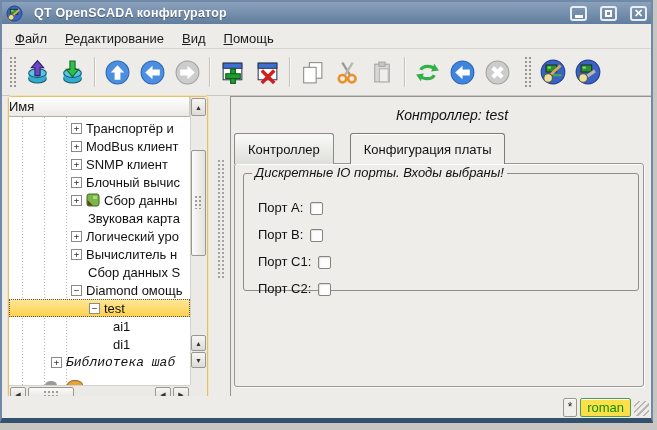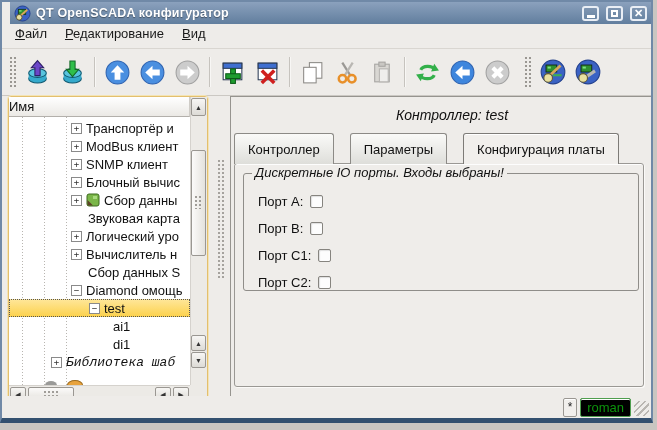--- a/index.html
+++ b/index.html
@@ -1,33 +1,33 @@
 <!DOCTYPE html>
 <html><head>
 <meta charset="utf-8">
 <style>
   html,body{margin:0;padding:0;background:#c9c6c1;font-family:"Liberation Sans","DejaVu Sans",sans-serif;}
   *{box-sizing:border-box;}
   .window{position:relative;width:653px;height:423px;margin:0;background:#eeece9;
     border-left:2px solid #7089a7;border-right:2px solid #7089a7;border-top:2px solid #7089a7;
     border-bottom:5px solid #33506f;overflow:hidden;}
   
-  .titlebar{position:absolute;left:8px;top:0;right:0;height:22px;display:flex;align-items:center;
-    padding:0 4px;gap:5px;background:linear-gradient(#8ba1bd,#617e9e);}
+  .titlebar{position:absolute;left:0;top:0;right:0;height:22px;display:flex;align-items:center;
+    padding:0 4px;gap:11px;background:linear-gradient(#8ba1bd,#617e9e);}
   .app-icon{width:17px;height:17px;flex:0 0 auto;}
   .title-text{color:#fff;font-weight:bold;font-size:12.5px;letter-spacing:.2px;
     text-shadow:0 1px 1px rgba(0,0,0,.4);flex:1;white-space:nowrap;overflow:hidden;}
   .win-btn{width:17px;height:15px;margin-left:2px;border:2px solid #e9eef5;border-radius:3px;
     background:linear-gradient(#7e95b1,#6a86a4);display:flex;align-items:center;justify-content:center;
     padding:0;cursor:pointer;}
   .win-btn .g-min{width:8px;height:0;border-bottom:3px solid #fff;margin-top:6px;}
   .win-btn .g-max{width:7px;height:7px;border:2px solid #fff;}
   .win-btn .g-close{color:#fff;font-weight:bold;font-size:11px;line-height:11px;}
   
-  .menubar{position:absolute;left:0;top:22px;right:0;height:25px;display:flex;align-items:flex-start;
+  .menubar{position:absolute;left:0;top:22px;right:0;height:25px;display:flex;align-items:flex-end;
     gap:4px;padding:0 6px;background:#eeece9;border-bottom:1px solid #d9d6d1;}
   .menu-item{font-size:13px;color:#1a1a1a;padding:2px 7px;cursor:pointer;white-space:nowrap;}
   
   .toolbar{position:absolute;left:0;top:47px;right:0;height:47px;display:flex;align-items:center;
     padding:0 2px;background:#eeece9;border-bottom:1px solid #cbc8c3;}
   .tb-handle{width:8px;height:34px;margin:0 4px;
     background-image:radial-gradient(#9a9792 1px,transparent 1.2px);background-size:4px 4px;background-position:1px 1px;}
   .tb-btn{width:33px;height:36px;border:none;background:transparent;display:flex;align-items:center;
     justify-content:center;padding:0;margin:0 1px;cursor:pointer;}
   .tb-sep{width:2px;height:30px;background:#c6c3be;border-right:1px solid #f8f7f5;margin:0 4px;}
@@ -86,30 +86,30 @@
   .tabbar{position:absolute;left:3px;top:40px;height:27px;display:flex;align-items:flex-end;z-index:2;}
   .tab{height:23px;padding:15px 13px;font-size:13px;color:#111;display:flex;align-items:center;
     background:linear-gradient(#fafaf8,#dededa);border:1px solid #8c8a86;border-bottom:none;
     border-radius:3px 3px 0 0;margin-right:16px;cursor:pointer;white-space:nowrap;}
   .tab.active{height:27px;background:#f1efec;border-color:#7d7b77;box-shadow:inset 0 1px 0 #fff;}
   .tabframe{position:absolute;left:3px;right:7px;top:66px;bottom:13px;background:#efedea;
     border:1px solid #9a9894;border-radius:3px;box-shadow:inset 0 1px 0 #fdfdfd,1px 1px 0 #fbfaf8;z-index:1;}
   .groupbox{position:absolute;left:8px;top:9px;width:396px;height:118px;border:1px solid #8f8d89;
     border-radius:3px;padding-top:14px;}
   .groupbox-title{position:absolute;top:-9px;left:8px;background:#efedea;padding:0 3px;font-size:13px;color:#111;font-style:italic;}
-  .port-row{height:27px;display:flex;align-items:center;gap:7px;padding-left:14px;font-size:13px;color:#111;}
+  .port-row{height:27px;display:flex;align-items:flex-end;gap:7px;padding-left:14px;font-size:13px;color:#111;}
   .checkbox{width:13px;height:13px;border:1px solid #86847f;border-radius:2px;background:#fdfdfd;
     box-shadow:inset 1px 1px 1px rgba(0,0,0,.12);cursor:pointer;flex:0 0 auto;}
   
   .statusbar{position:absolute;left:0;right:0;bottom:0;height:22px;display:flex;align-items:center;
     justify-content:flex-end;padding-right:20px;gap:3px;background:#eeece9;}
   .status-mod{width:14px;height:19px;border:1px solid #9a9792;border-radius:2px;background:#f1efec;
     box-shadow:inset 0 1px 0 #fff;display:flex;align-items:center;justify-content:center;
     font-size:12px;color:#222;}
-  .status-user{height:19px;padding:0 6px;border:1px solid #4f9e4f;border-radius:2px;background:#000000;
+  .status-user{height:19px;padding:0 6px;border:1px solid #4f9e4f;border-radius:2px;background:#fde047;
     box-shadow:inset 0 1px 0 #fff;display:flex;align-items:center;font-size:13px;color:#0c930c;}
   .resize-grip{position:absolute;right:2px;bottom:2px;width:15px;height:15px;
     background:repeating-linear-gradient(135deg,transparent 0 3px,#b9b6b1 3px 4.5px);cursor:nwse-resize;}
 </style>
 </head>
 <body>
 
 <div class="window">
 
   <div class="titlebar">
@@ -129,20 +129,21 @@
       </button>
     <button class="win-btn">
         <span class="g-close">✕</span>
       </button>
   </div>
 
   <div class="menubar">
     <span class="menu-item"><u>Ф</u><span>айл</span></span>
     <span class="menu-item"><u>Р</u><span>едактирование</span></span>
     <span class="menu-item"><u>В</u><span>ид</span></span>
+    <span class="menu-item"><u>П</u><span>омощь</span></span>
   </div>
 
   <div class="toolbar">
     <div class="tb-handle"></div>
 
     <button class="tb-btn">
       <svg width="27" height="27" viewBox="0 0 26 26">
         <ellipse cx="13" cy="19" rx="8.5" ry="4.2" fill="#35aacc" stroke="#10576e"></ellipse>
         <rect x="4.5" y="13.5" width="17" height="5.5" fill="#35aacc"></rect>
         <ellipse cx="13" cy="13.5" rx="8.5" ry="4.2" fill="#58c4de" stroke="#10576e"></ellipse>
@@ -361,21 +362,20 @@
 
   <div class="splitter">
     <div class="splitter-grip"></div>
   </div>
 
   <div class="right-panel">
     <div class="panel-title">Контроллер: test</div>
 
     <div class="tabbar">
       <div class="tab">Контроллер</div>
-      <div class="tab">Параметры</div>
       <div class="tab active">Конфигурация платы</div>
     </div>
 
     <div class="tabframe">
       <div class="groupbox">
         <div class="groupbox-title">Дискретные IO порты. Входы выбраны!</div>
 
         <div class="port-row">
           <span>Порт A:</span>
           <span class="checkbox"></span>

